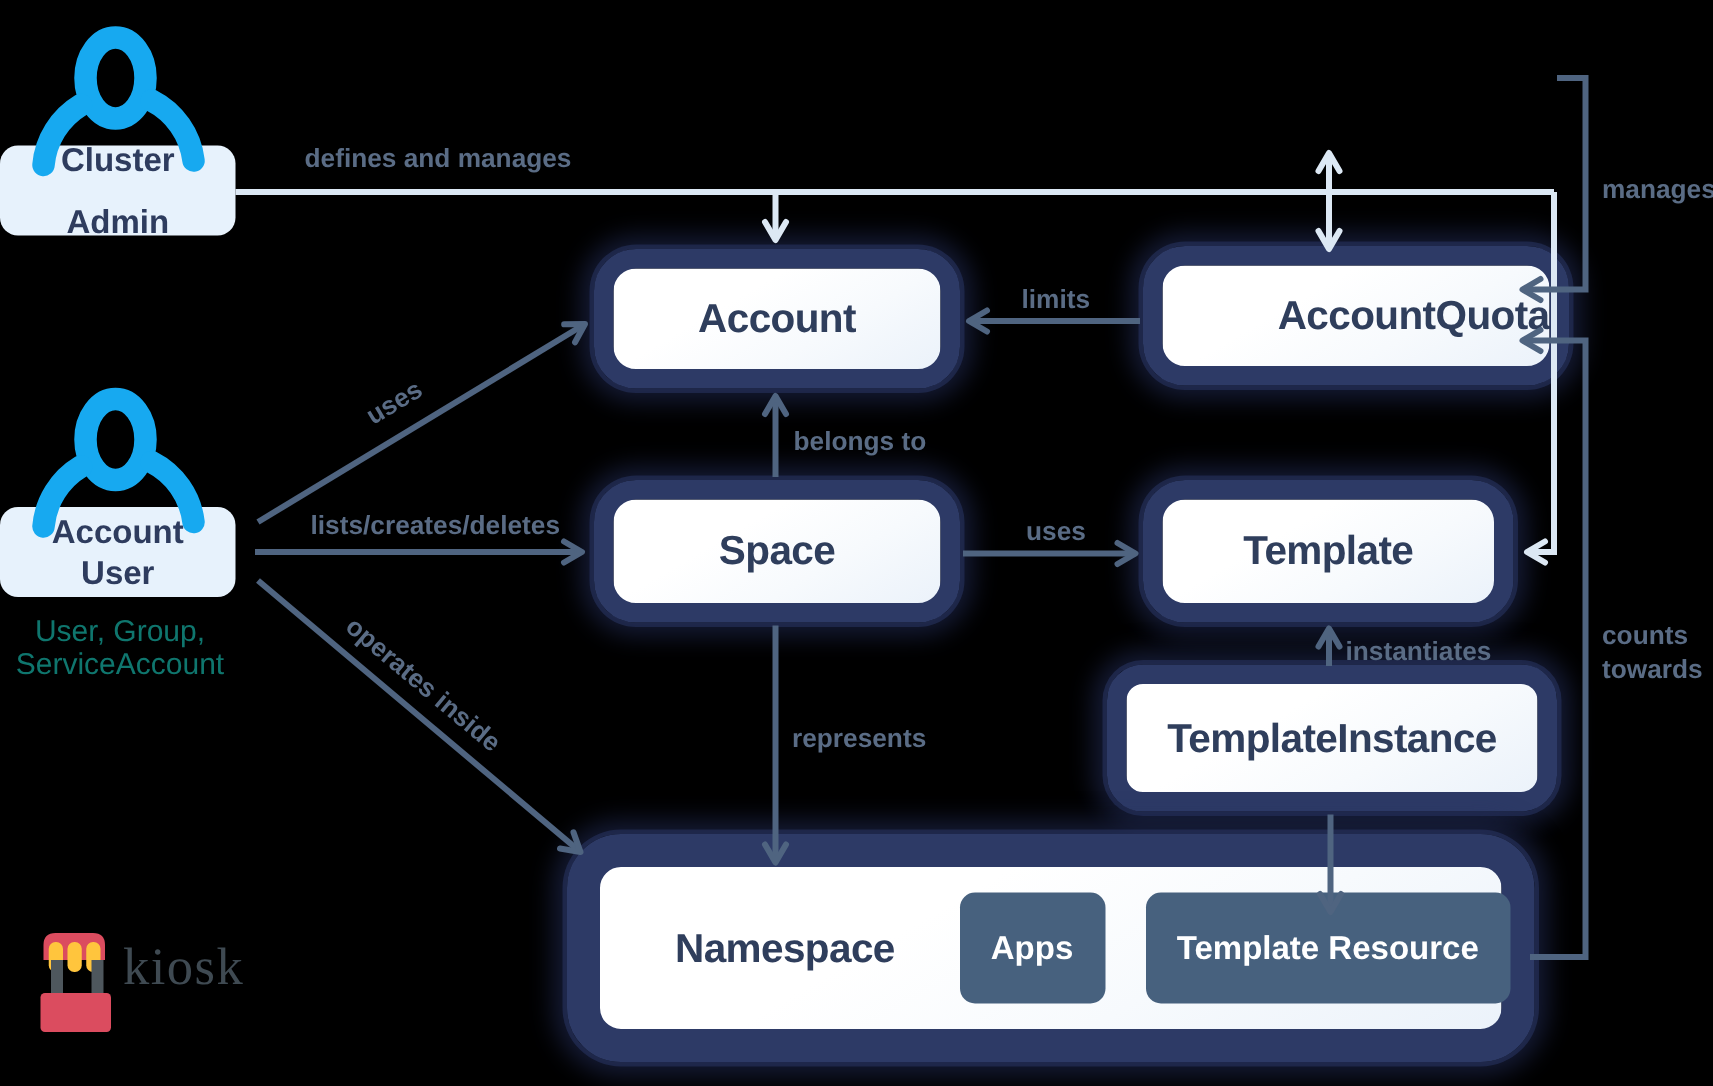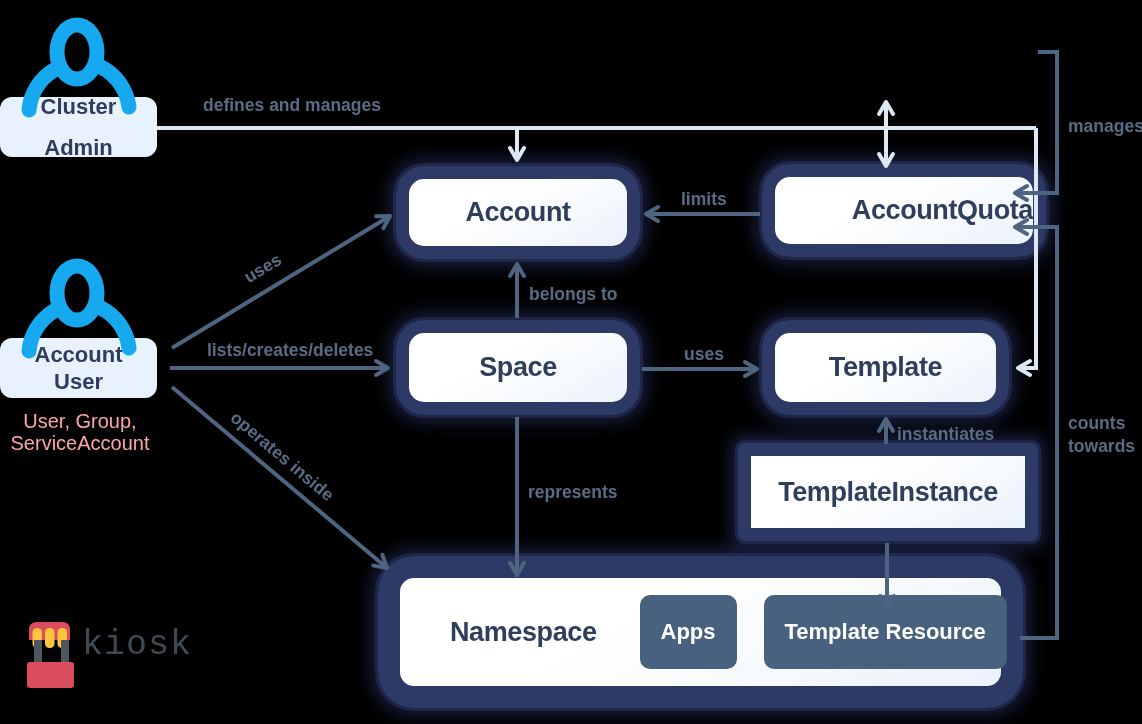--- a/index.html
+++ b/index.html
@@ -17,21 +17,21 @@
     background:linear-gradient(150deg,#ffffff 35%,#f7fafd 65%,#ebf2fa 100%);
     display:flex; align-items:center; justify-content:center;
     color:#2f3e5c; font-size:27px; font-weight:600; letter-spacing:-0.4px;
     box-shadow:0 0 0 3px rgba(46,60,110,.45), 0 0 16px 9px rgba(38,50,96,.55);
   }
   .n-aqs   { left:735px; top:8px;   width:303px; height:90px; border-radius:30px; }
   .n-acc   { left:396px; top:166px; width:244px; height:93px; }
   .n-aq    { left:762px; top:164px; width:284px; height:93px;justify-content:flex-end; }
   .n-space { left:396px; top:320px; width:244px; height:95px; }
   .n-tpl   { left:762px; top:320px; width:247px; height:95px; }
-  .n-ti    { left:738px; top:443px; width:300px; height:98px; border-radius:6px;align-items:center; }
+  .n-ti    { left:738px; top:443px; width:300px; height:98px; border-radius:24px;align-items:center; }
   .n-ns    { left:378px; top:556px; width:645px; height:152px;
              border-width:22px; border-radius:36px;
              justify-content:flex-start; padding-left:50px; }
   .n-ns .tag {
     background:#47617e; color:#fff; border-radius:10px;
     font-size:22px; font-weight:600; letter-spacing:0;
     padding:24px 21px; white-space:nowrap;
   }
   .tag-apps { margin-left:43px; }
   .tag-res  { margin-left:27px; }
@@ -42,21 +42,21 @@
     display:flex; flex-direction:column; align-items:center; justify-content:center;
     color:#2e3c5e; font-size:22px; font-weight:600; line-height:27px;
   }
   .pill-cluster { top:97px;gap:14px; }
   .pill-user    { top:338px; }
   .actor-icon { position:absolute; z-index:3; left:0; }
   .icon-cluster { top:6px; }
   .icon-user    { top:247px; }
   .user-sub {
     position:absolute; z-index:2; left:0; top:410px; width:160px;
-    text-align:center; color:#fca5a5; font-size:20px; font-weight:500; line-height:22px;
+    text-align:center; color:#0f766e; font-size:20px; font-weight:500; line-height:22px;
   }
   
   .elabel {
     position:absolute; z-index:4; color:#5a6c85;
     font-size:17.5px; font-weight:600; white-space:nowrap;
   }
   .l-defines { left:203px;  top:95px; }
   .l-uses1   { left:243px;  top:258px; transform:rotate(-31deg); }
   .l-lists   { left:207px;  top:340px; }
   .l-oper    { left:212px;  top:446px; width:140px; text-align:center; transform:rotate(40deg); }
@@ -66,21 +66,21 @@
   .l-inst    { left:897px;  top:424px; }
   .l-repr    { left:528px;  top:482px; }
   .l-manages { left:1068px; top:116px; }
   .l-counts  { left:1068px; top:412px; width:82px; line-height:23px; white-space:normal; }
   
   .edges { position:absolute; z-index:3; left:0; top:0; pointer-events:none; }
   
   .logo-icon { position:absolute; z-index:2; left:14px; top:612px; }
   .logo-text {
     position:absolute; z-index:2; left:82px; top:625px;
-    font-family:Liberation Mono, monospace;
+    font-family:Liberation Serif, serif;
     font-size:35px; font-weight:500; letter-spacing:1px; color:#3f4a52;
   }
 </style>
 </head>
 <body>
 
 <div class="canvas">
 
   <div class="node n-acc">
     <span>Account</span>

